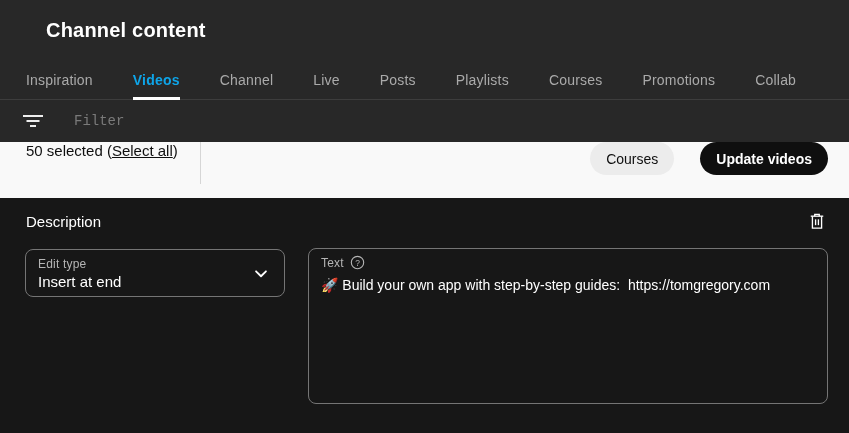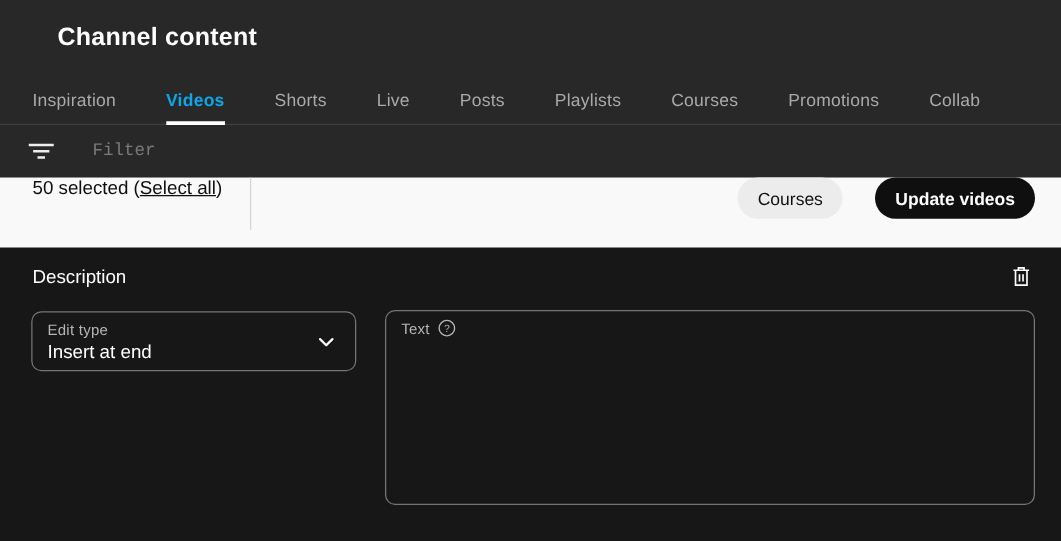--- a/index.html
+++ b/index.html
@@ -80,21 +80,21 @@
 <div class="screen">
 
   <div class="topbar">
     <div class="header">
       <span class="page-title">Channel content</span>
     </div>
 
     <div class="tabrow">
       <div class="tab">Inspiration</div>
       <div class="tab active">Videos</div>
-      <div class="tab">Shorts</div>
+      <div class="tab">Channel</div>
       <div class="tab">Live</div>
       <div class="tab">Posts</div>
       <div class="tab">Playlists</div>
       <div class="tab">Courses</div>
       <div class="tab">Promotions</div>
       <div class="tab">Collab</div>
     </div>
 
     <div class="filterrow">
       <div class="filter-icon-btn">
@@ -144,16 +144,17 @@
     <div class="field textbox">
       <div class="textbox-labelrow">
         <span class="field-label" style="position:static;">Text</span>
         <span>
           <svg width="15" height="15" viewBox="0 0 16 16">
             <circle cx="8" cy="8" r="6.6" fill="none" stroke="#b5b5b5" stroke-width="1.2"></circle>
             <text x="8" y="11.2" text-anchor="middle" font-size="9" fill="#b5b5b5" font-family="Liberation Sans, sans-serif">?</text>
           </svg>
         </span>
       </div>
+      <div class="textbox-content">🚀 Build your own app with step-by-step guides:  https://tomgregory.com</div>
     </div>
   </div>
 
 </div>
 
 </body></html>

